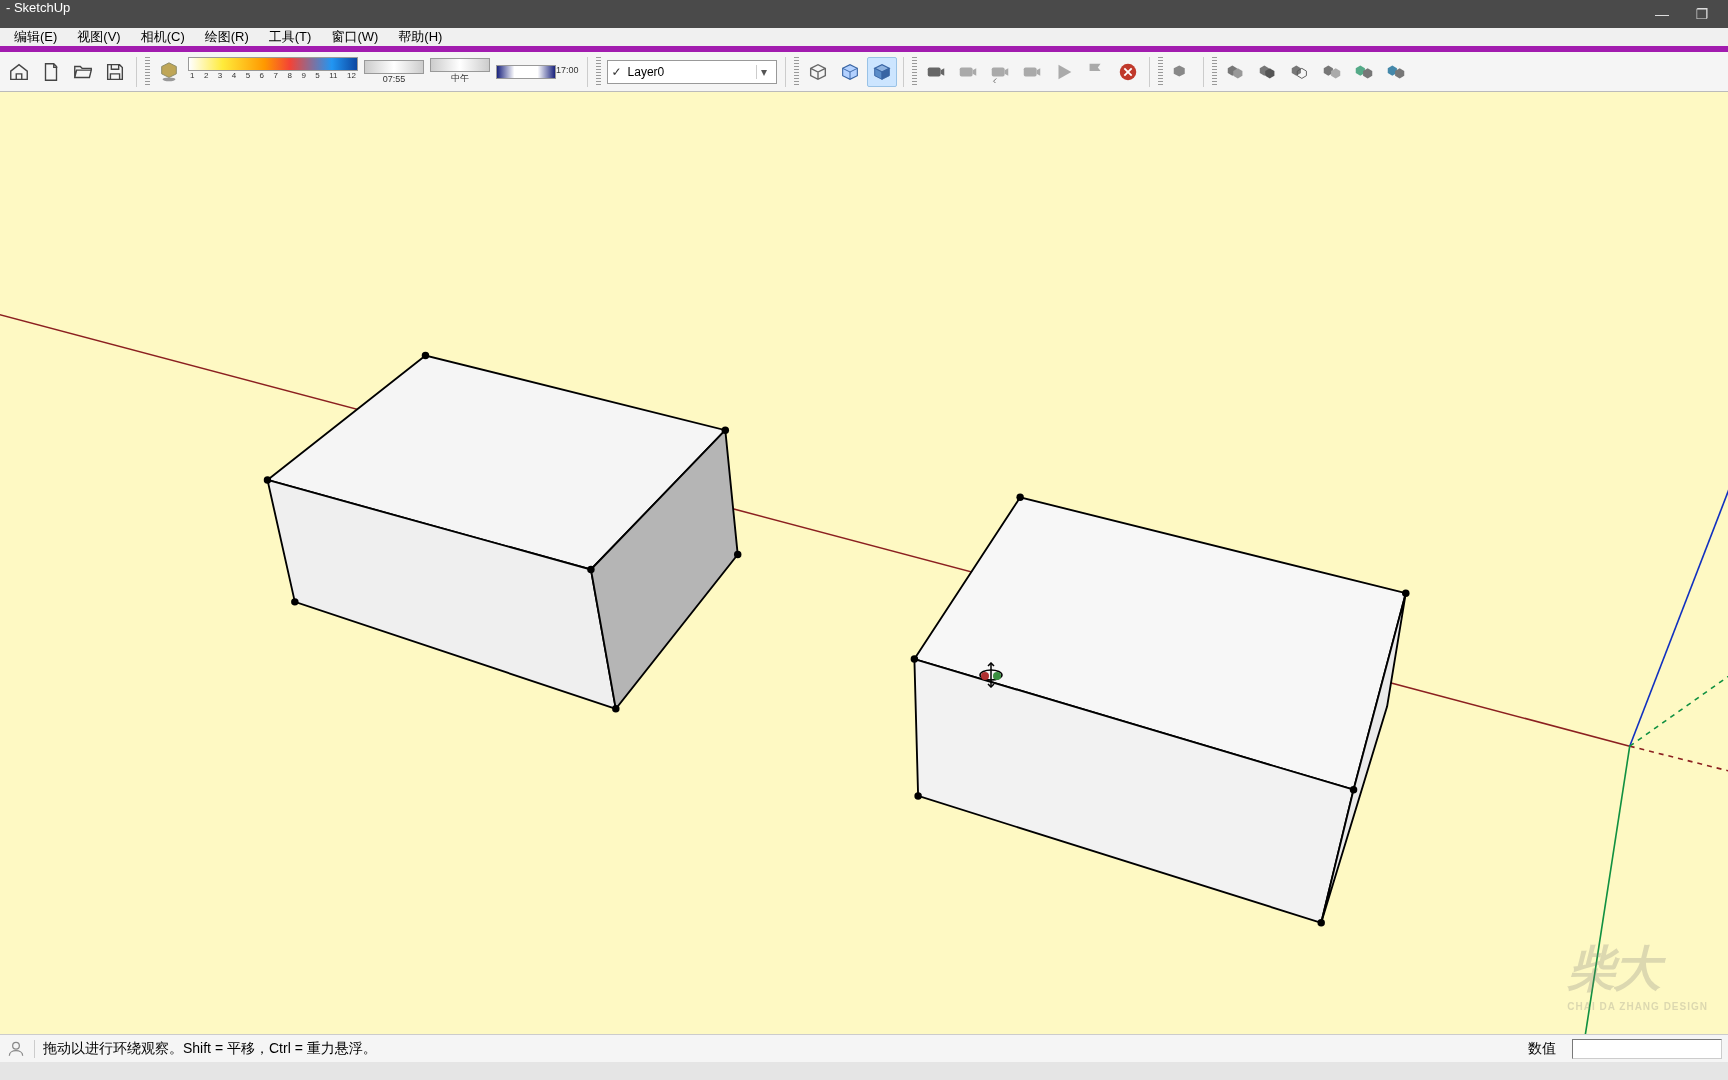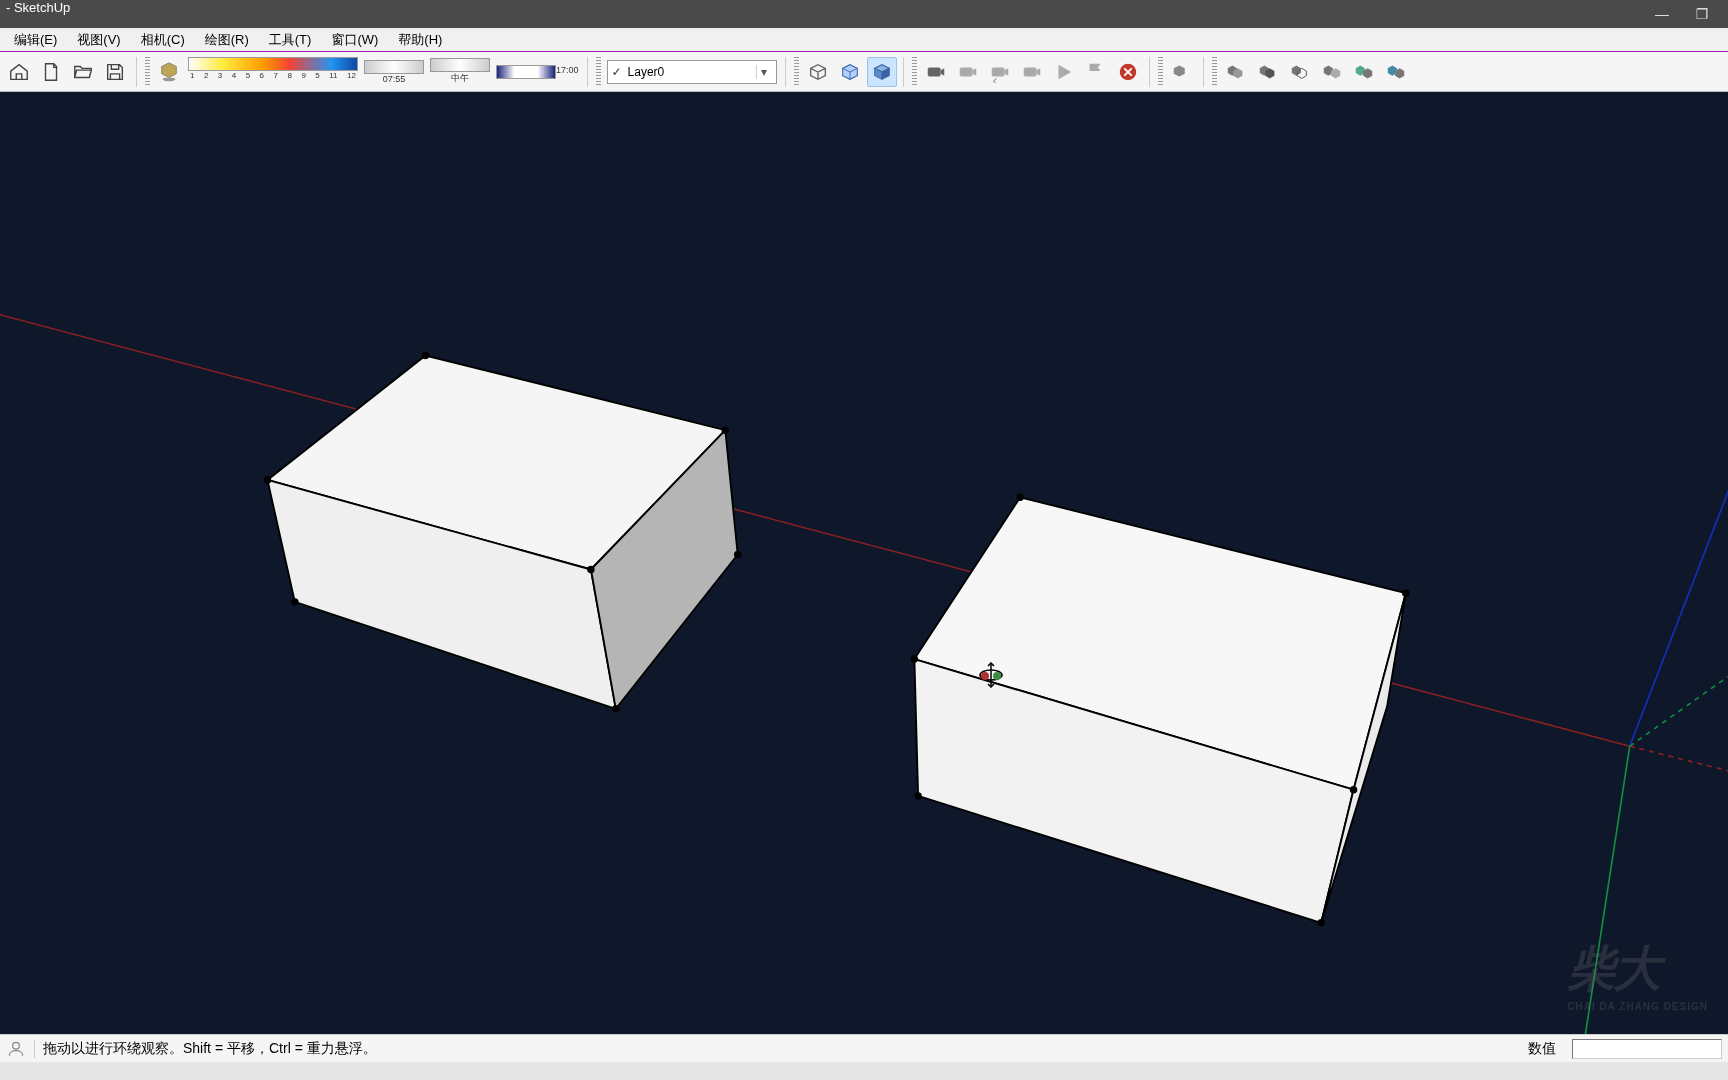--- a/index.html
+++ b/index.html
@@ -2,21 +2,21 @@
 <html><head>
 <meta charset="utf-8">
 <style>
 * { margin: 0; padding: 0; box-sizing: border-box; font-family: "Microsoft YaHei", Arial, sans-serif; }
 html, body { width: 100%; height: 100%; overflow: hidden; background: #e5e5e5; }
 
 .titlebar { height: 28px; background: #4a4a4a; color: #fff; display: flex; align-items: flex-start; padding: 0 6px; font-size: 13px; }
 .titlebar .title { flex: 1; }
 .titlebar .winbtn { width: 40px; height: 28px; display: flex; align-items: center; justify-content: center; font-size: 14px; color: #ddd; }
 
-.menubar { height: 24px; background: #f0f0f0; display: flex; align-items: center; padding: 0 4px; font-size: 13px; border-bottom: 1px solid #a21caf; }
+.menubar { height: 24px; background: #f0f0f0; display: flex; align-items: center; padding: 0 4px; font-size: 13px; border-bottom: 6px solid #a21caf; }
 .menubar .menu { padding: 2px 10px; }
 
 .toolbar { height: 40px; background: #f5f5f5; display: flex; align-items: center; padding: 0 4px; border-bottom: 1px solid #bbb; gap: 2px; }
 .toolbar .sep { width: 1px; height: 30px; background: #ccc; margin: 0 4px; }
 .toolbar .grip { width: 5px; height: 30px; background: repeating-linear-gradient(to bottom, #999 0 1px, transparent 1px 3px); margin: 0 2px; }
 .tbtn { width: 30px; height: 30px; display: flex; align-items: center; justify-content: center; border: 1px solid transparent; border-radius: 2px; }
 .tbtn.active { background: #cce5ff; border-color: #99c2e6; }
 .tbtn svg { width: 22px; height: 22px; }
 
 .shadow-gradient { width: 170px; height: 30px; display:flex; flex-direction:column; align-items:stretch; margin: 0 2px; }
@@ -29,21 +29,21 @@
 
 .time-range { display:flex; flex-direction:row; margin:0 2px; }
 .time-range .bar { width: 60px; height:14px; border:1px solid #999; background:linear-gradient(to right,#1a237e 0%,#fff 30%,#fff 70%,#1a237e 100%); }
 .time-range .lbls { display:flex; justify-content:space-between; font-size:9px; color:#333; }
 
 .layer-select { display:flex; align-items:center; width: 170px; height: 24px; border: 1px solid #999; background: #fff; font-size: 12px; padding: 0 4px; margin: 0 2px; }
 .layer-select .chk { margin-right: 6px; color:#333; }
 .layer-select .txt { flex:1; }
 .layer-select .dd { width:16px; text-align:center; color:#555; border-left:1px solid #ccc; }
 
-.viewport { position: absolute; top: 92px; bottom: 28px; left: 0; right: 0; background: #0f172a; overflow:hidden; }
+.viewport { position: absolute; top: 92px; bottom: 28px; left: 0; right: 0; background: #fef9c3; overflow:hidden; }
 .viewport svg { width:100%; height:100%; }
 
 .statusbar { position:absolute; bottom:18px; left:0; right:0; height: 28px; background: #f5f5f5; border-top: 1px solid #ccc; display:flex; align-items:center; font-size: 14px; padding: 0 6px; }
 .statusbar .icon { width: 20px; height:20px; margin-right: 4px; color:#888; }
 .statusbar .hint { flex:1; display:flex; align-items:center; border-left:1px solid #ccc; padding-left:8px; margin-left:4px; }
 .statusbar .vcb { display:flex; align-items:center; gap:16px; }
 .statusbar .vcb input { width: 150px; height: 20px; border: 1px inset #ccc; background:#fff; font-size:13px; padding:0 4px; }
 
 .watermark { position:absolute; right: 20px; bottom: 40px; font-size: 48px; font-weight: 900; color: rgba(120,120,120,0.25); font-style: italic; letter-spacing: -2px; pointer-events:none; }
 .watermark .sub { font-size: 10px; letter-spacing: 1px; display:block; text-align:center; font-style:normal; }

